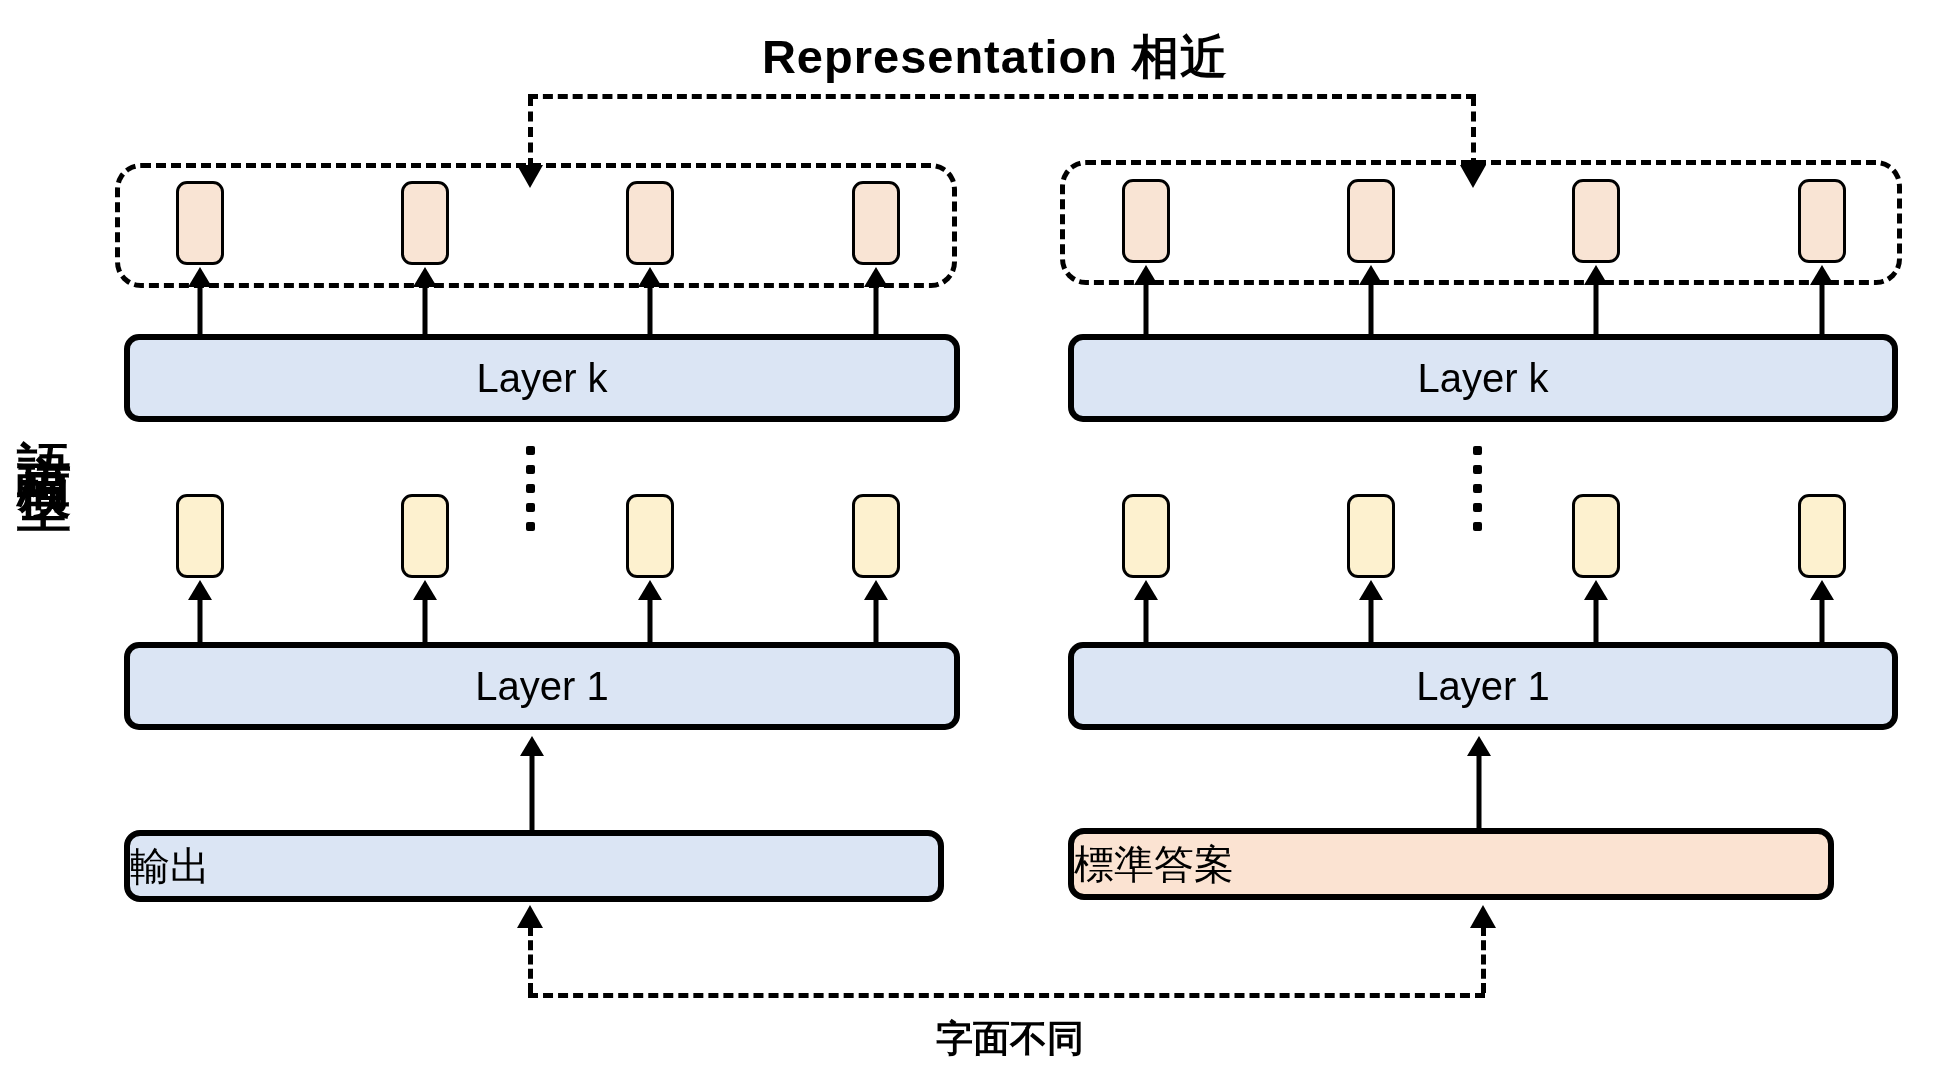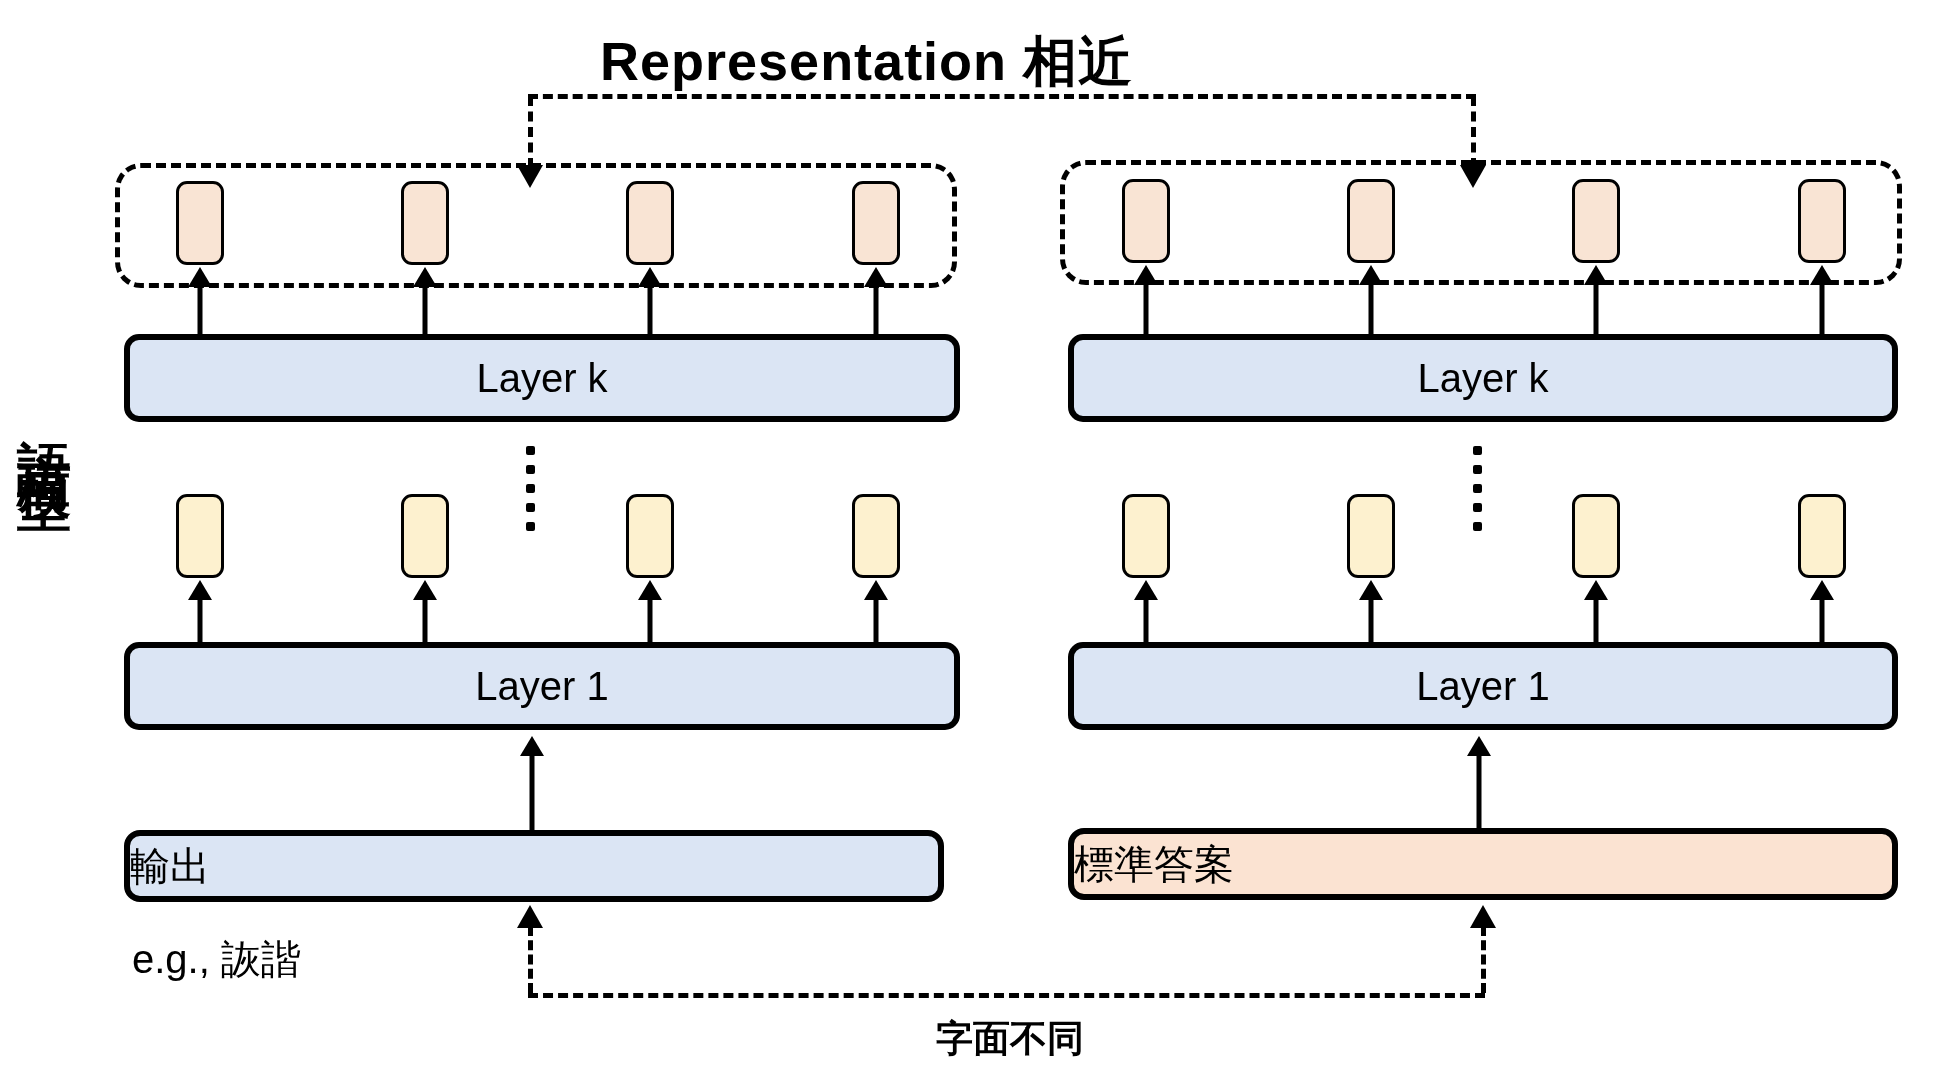--- a/index.html
+++ b/index.html
@@ -3,22 +3,22 @@
 <meta charset="utf-8">
 <style>
   html,body{margin:0;padding:0;background:#ffffff;}
   .canvas{
     position:relative;width:1950px;height:1078px;background:#ffffff;overflow:hidden;
     font-family:"Liberation Sans","DejaVu Sans",sans-serif;color:#000;
     --layer-fill:#dbe5f4;--output-fill:#dbe5f4;--answer-fill:#fbe3d2;
     --token-top-fill:#f9e4d4;--token-mid-fill:#fdf1cf;--line:#000000;
   }
   .title{
-    position:absolute;left:600px;top:26px;width:790px;text-align:left;
-    font-size:54px;font-weight:bold;letter-spacing:1px;
+    position:absolute;left:600px;top:26px;width:790px;text-align:center;
+    font-size:47px;font-weight:bold;letter-spacing:1px;
   }
   .side-label{
     position:absolute;left:18px;top:396px;writing-mode:vertical-rl;text-orientation:upright;
     font-size:54px;font-weight:bold;letter-spacing:13px;line-height:1;
   }
   .layer-box{
     position:absolute;background:var(--layer-fill);border:6px solid var(--line);
     border-radius:15px;box-sizing:border-box;display:flex;align-items:center;justify-content:center;
     font-size:40px;
   }
@@ -133,21 +133,20 @@
 
   <div class="arrow-up" style="left:519px;top:736px;height:94px;">
       <span class="head"></span>
       <span class="shaft"></span>
     </div>
 
   <div class="bottom-box output" style="left:124px;top:830px;width:820px;height:72px;">
     <span>輸出</span>
   </div>
 
-  <div class="example" style="left:132px;top:932px;">e.g., 詼諧</div>
 
   <div class="dashed-box" style="left:1060px;top:160px;width:842px;height:125px;"></div>
   <div class="token top" style="left:1122px;top:179px;"></div>
   <div class="token top" style="left:1347px;top:179px;"></div>
   <div class="token top" style="left:1572px;top:179px;"></div>
   <div class="token top" style="left:1798px;top:179px;"></div>
   <div class="arrow-up" style="left:1133px;top:265px;height:69px;">
       <span class="head"></span>
       <span class="shaft"></span>
     </div>
@@ -193,21 +192,21 @@
       <span class="head"></span>
       <span class="shaft"></span>
     </div>
   <div class="layer-box" style="left:1068px;top:642px;width:830px;height:88px;">
     <span>Layer 1</span>
   </div>
   <div class="arrow-up" style="left:1466px;top:736px;height:92px;">
       <span class="head"></span>
       <span class="shaft"></span>
     </div>
-  <div class="bottom-box answer" style="left:1068px;top:828px;width:830px;height:72px;">
+  <div class="bottom-box answer" style="left:1068px;top:828px;width:766px;height:72px;">
     <span>標準答案</span>
   </div>
 
   <div class="dash-h" style="left:528px;top:993px;width:957px;"></div>
   <div class="dash-v" style="left:528px;top:926px;height:67px;"></div>
   <div class="dash-v" style="left:1481px;top:926px;height:67px;"></div>
   <div class="head-up" style="left:517px;top:905px;"></div>
   <div class="head-up" style="left:1470px;top:905px;"></div>
   <div class="bottom-label">字面不同</div>
 

